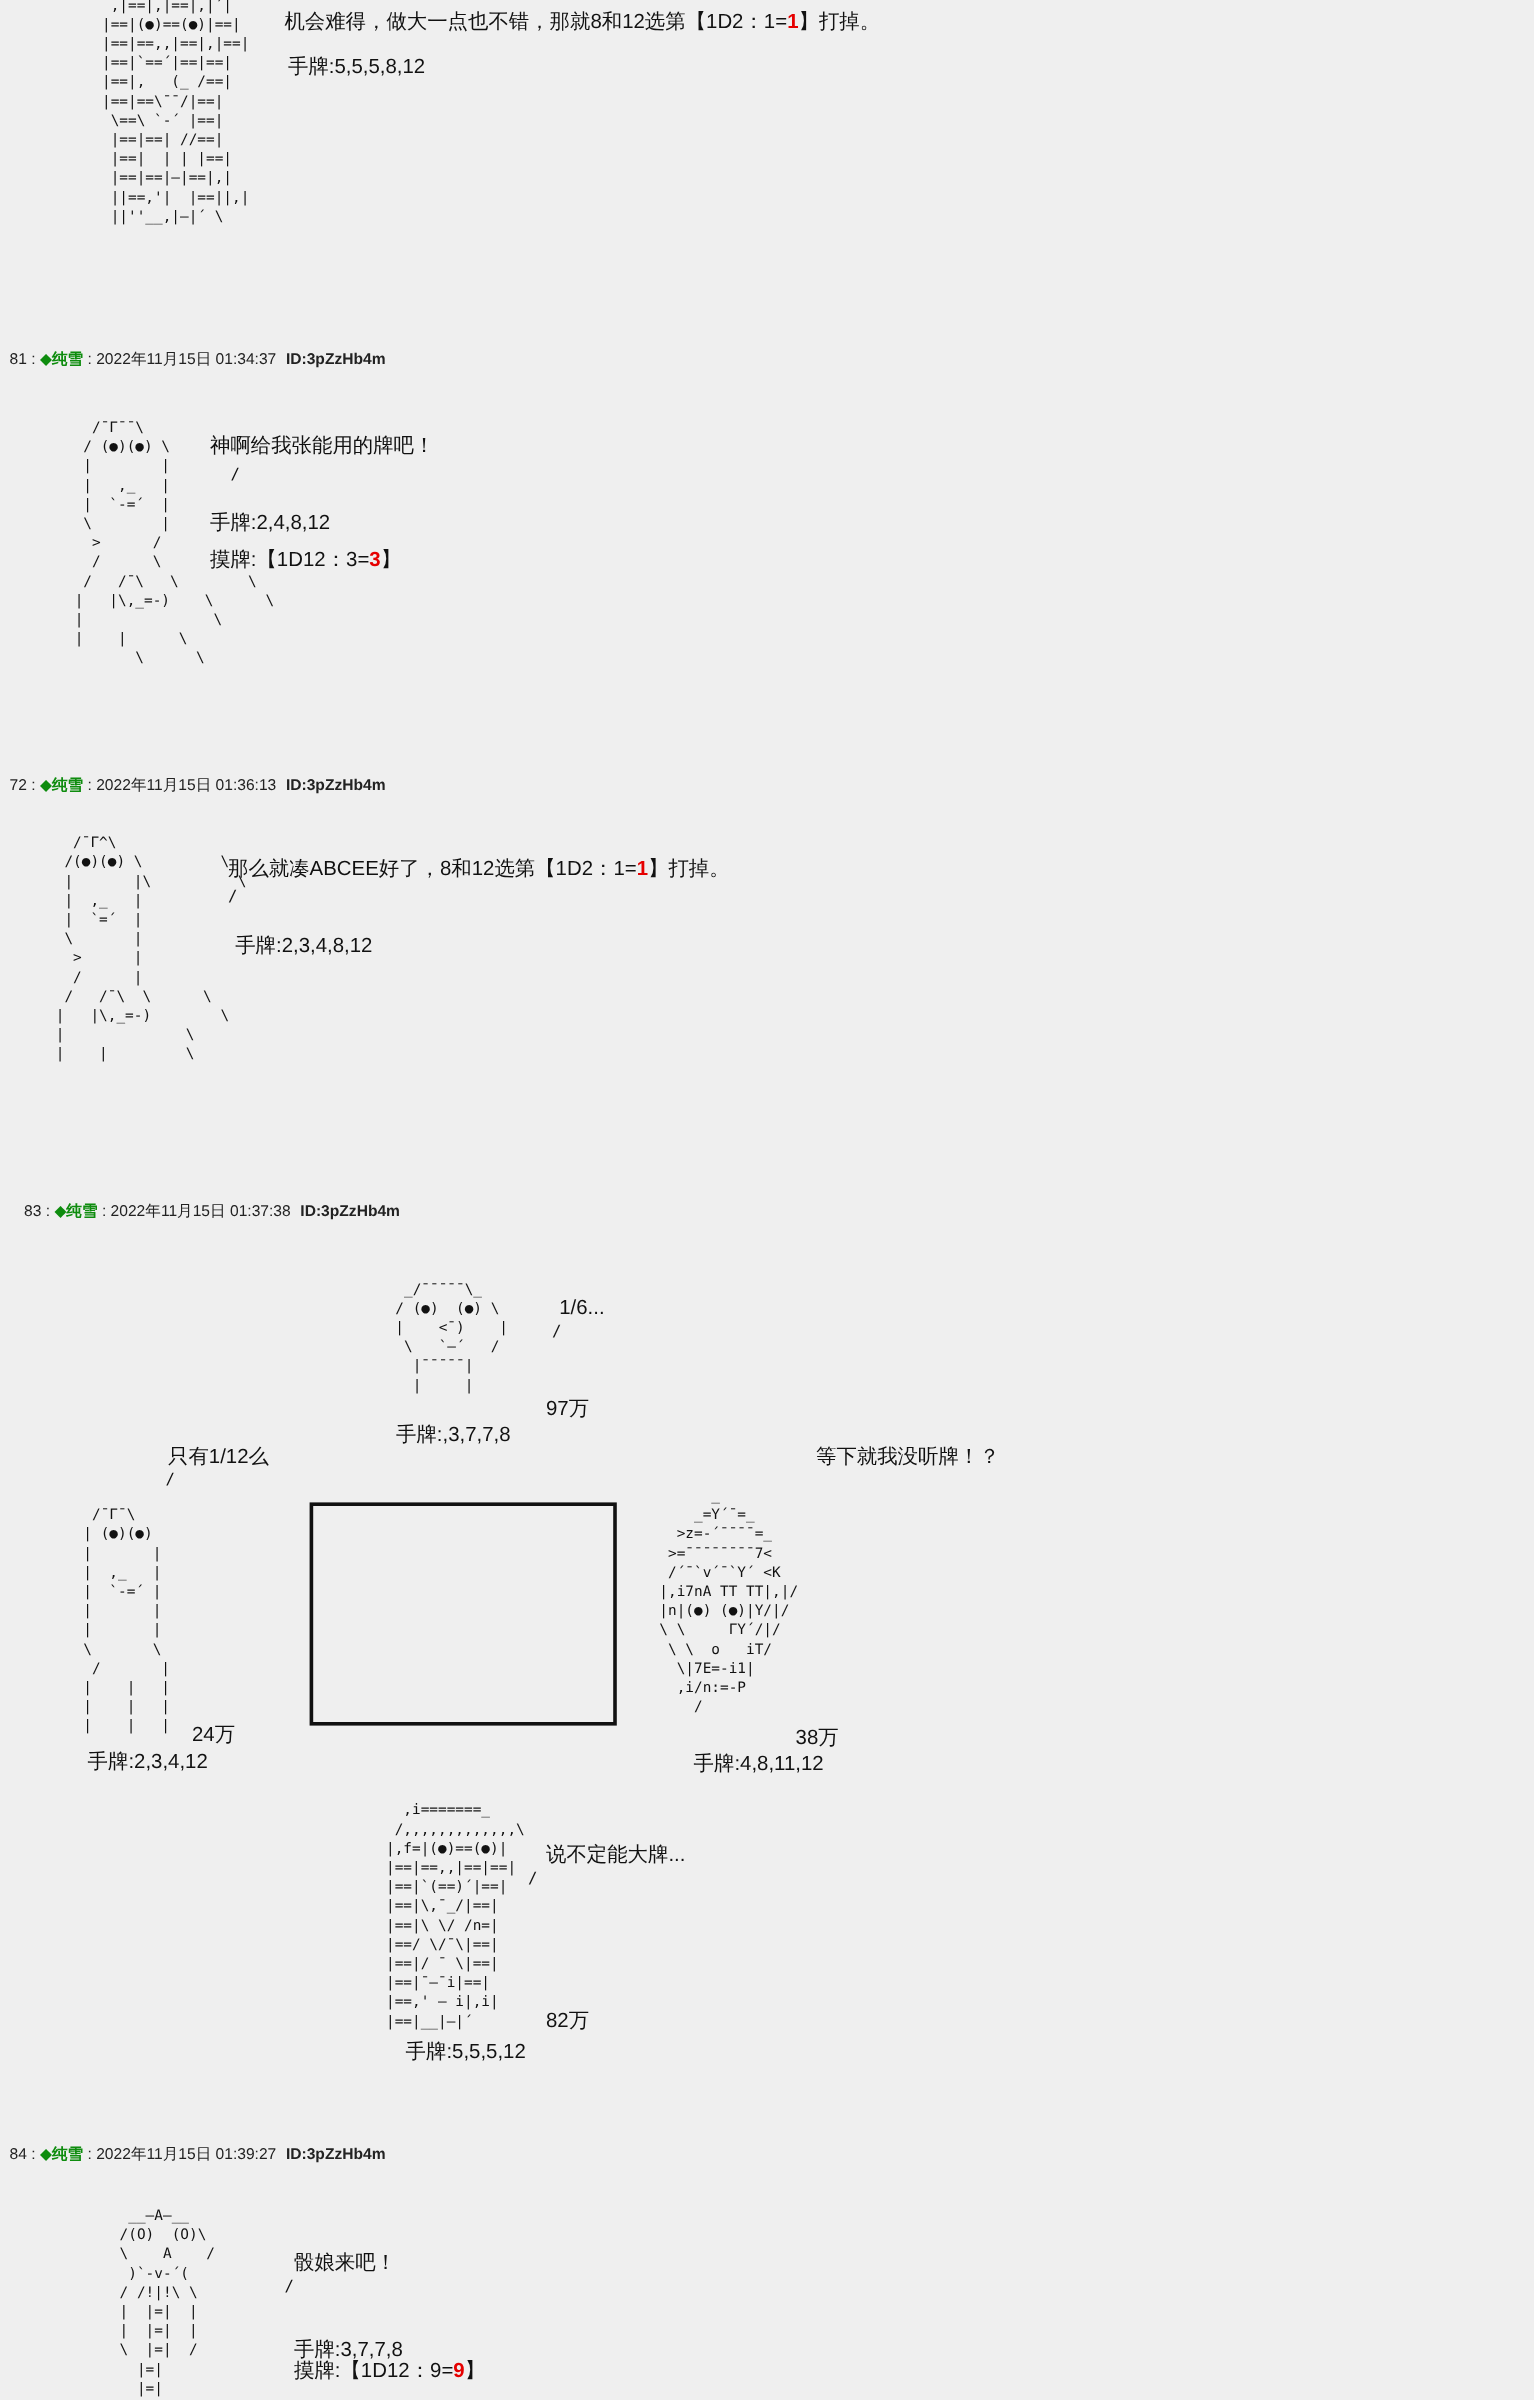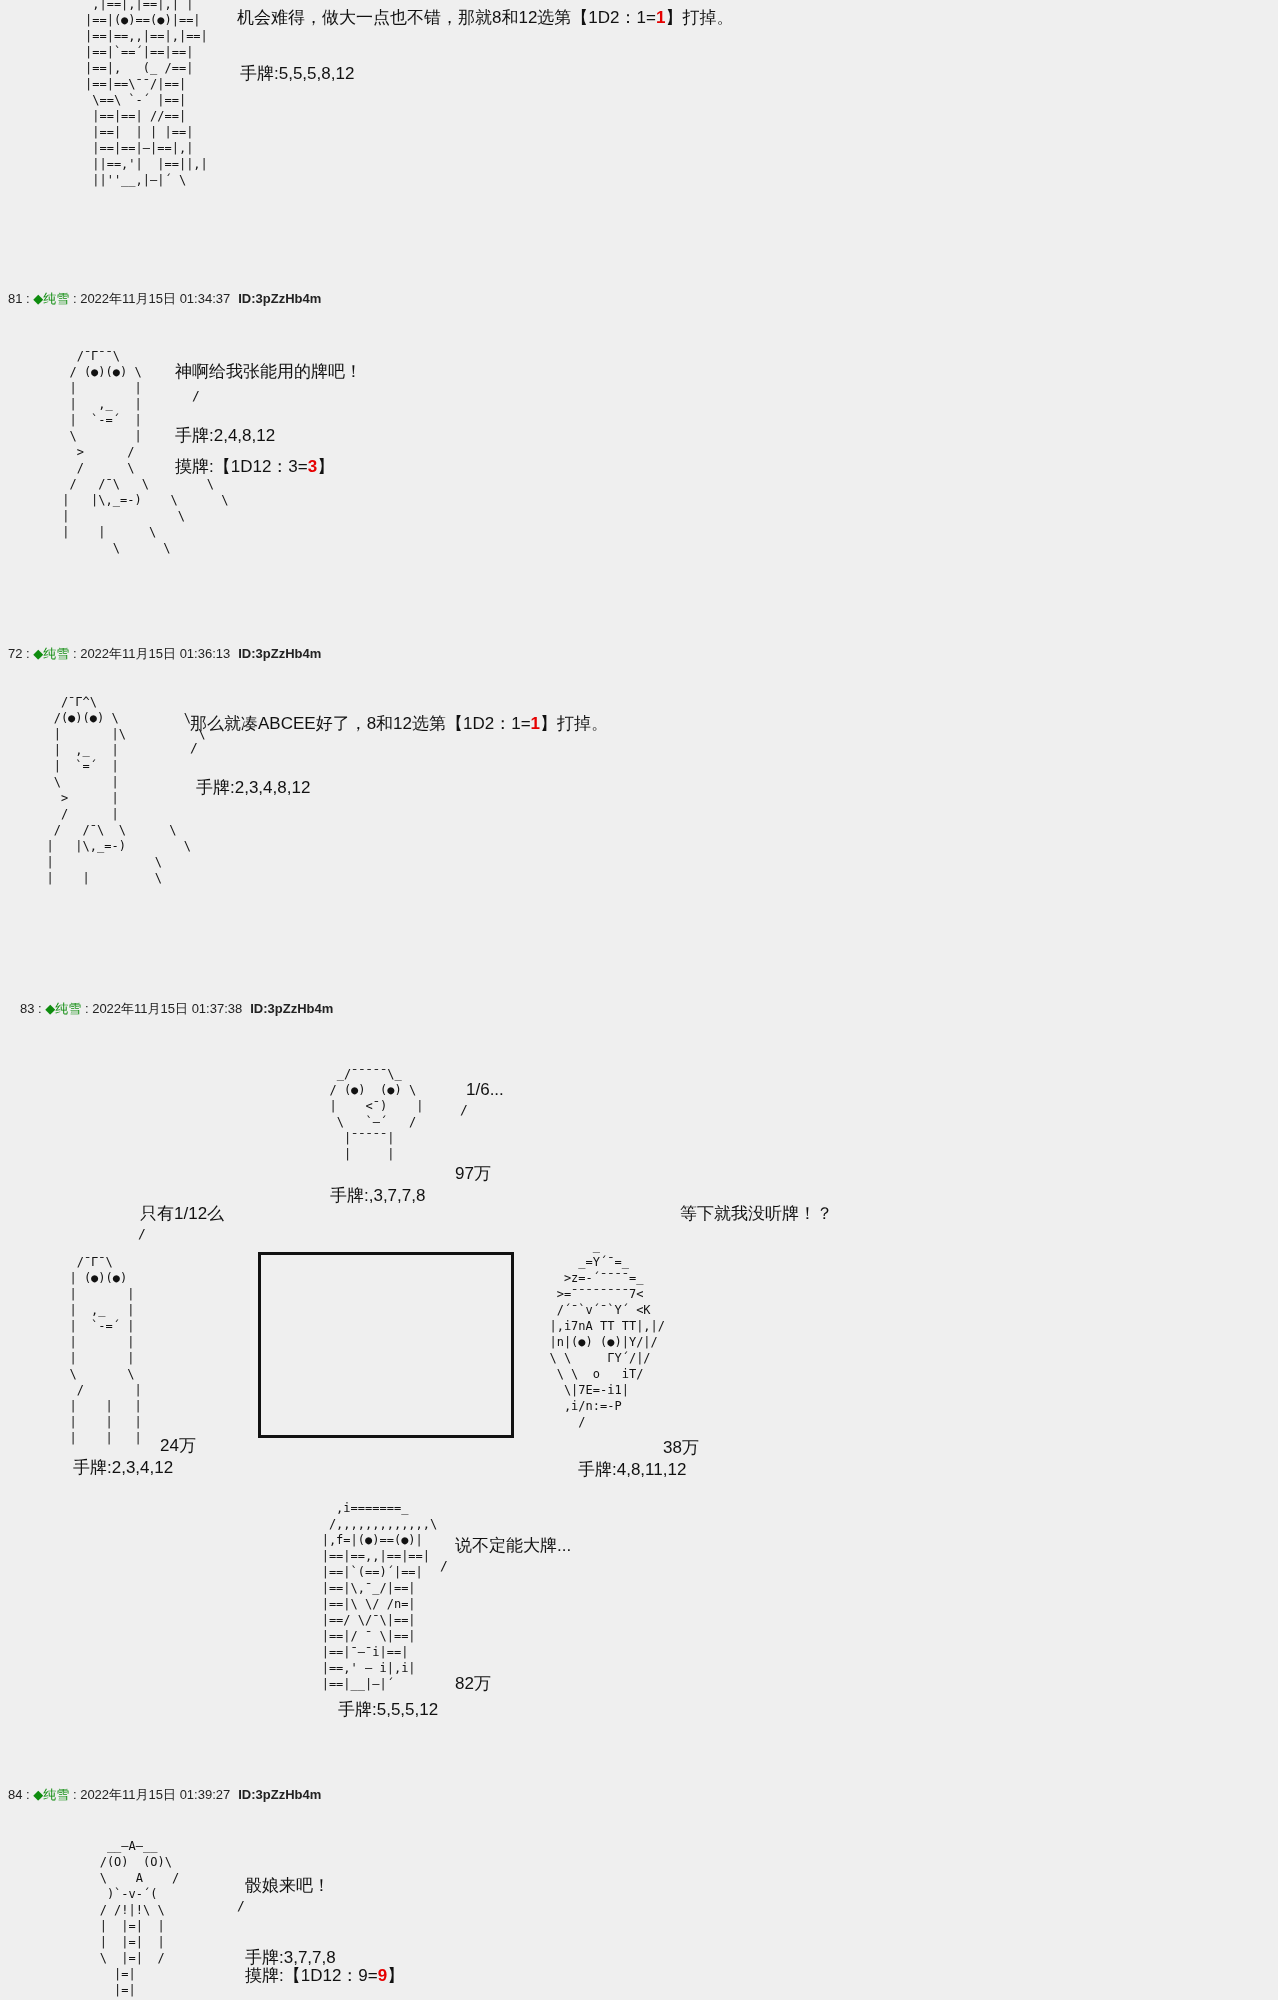--- a/index.html
+++ b/index.html
@@ -3,21 +3,21 @@
 <meta charset="utf-8">
 <style>
   html,body{margin:0;padding:0;}
   body{background:#efefef;}
   .page{position:relative;width:1278px;height:2000px;background:var(--bg,#efefef);overflow:hidden;
         font-family:"Liberation Sans","DejaVu Sans",sans-serif;color:var(--ink,#111111);}
   .abs{position:absolute;}
   .aa{font-family:"DejaVu Sans Mono",monospace;font-size:12px;line-height:16px;white-space:pre;margin:0;color:#111;}
   .txt{font-size:17px;white-space:nowrap;color:#111;line-height:16px;}
   .header{font-size:13px;white-space:nowrap;color:#222;}
-  .pname{color:var(--green,#0e8c0e);font-weight:normal;}
+  .pname{color:var(--green,#0e8c0e);font-weight:bold;}
   .pid{margin-left:8px;font-weight:bold;}
   .red{color:var(--red,#e60000);font-weight:bold;}
   .slash{font-family:"DejaVu Sans Mono",monospace;font-size:13px;color:#111;}
   .table-box{border:3px solid #111;background:transparent;}
 </style>
 </head>
 <body>
 
 <div class="page">
 
@@ -29,21 +29,21 @@
 |==|==\¯¯/|==|
  \==\ `-´ |==|
  |==|==| //==|
  |==|  | | |==|
  |==|==|—|==|,|
  ||==,'|  |==||,|
  ||''__,|—|´ \</pre>
   <div class="txt abs" style="left:237px;top:10px">
     <span>机会难得，做大一点也不错，那就8和12选第【1D2：1=</span><span class="red">1</span><span>】打掉。</span>
   </div>
-  <div class="txt abs" style="left:240px;top:66px">手牌:5,5,5,8,12</div>
+  <div class="txt abs" style="left:240px;top:48px">手牌:5,5,5,8,12</div>
 
   <div class="header abs" style="left:8px;top:290px">
     <span>81</span><span> : </span><span class="pname">◆纯雪</span><span> : </span><span>2022年11月15日 01:34:37</span><span class="pid">ID:3pZzHb4m</span>
   </div>
   <pre class="aa abs" style="left:55px;top:348px">   /¯Γ¯¯\
   / (●)(●) \
   |        |
   |   ,_   |
   |  `-=´  |
   \        |

